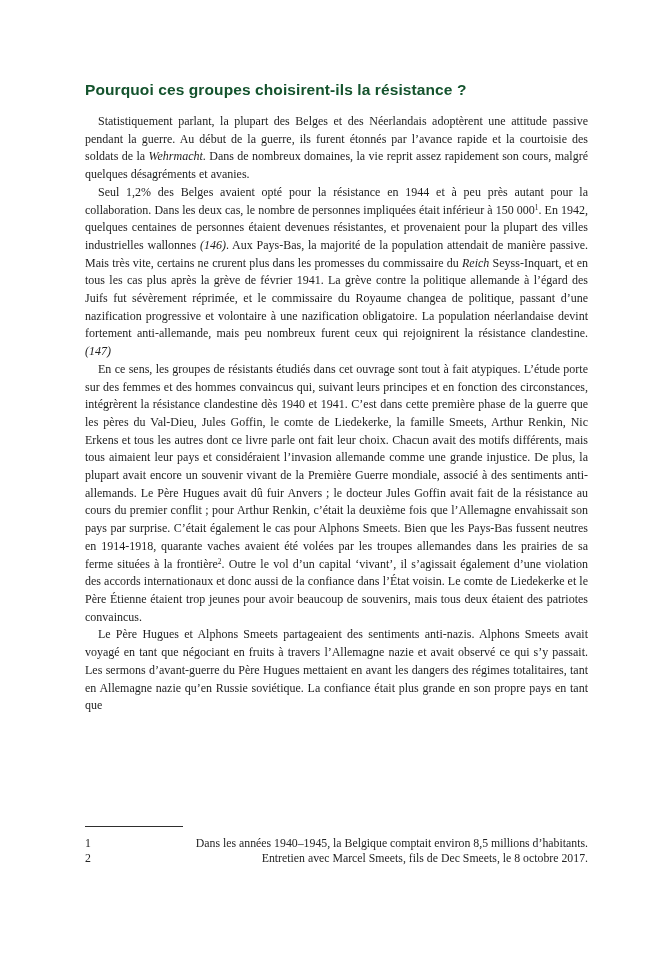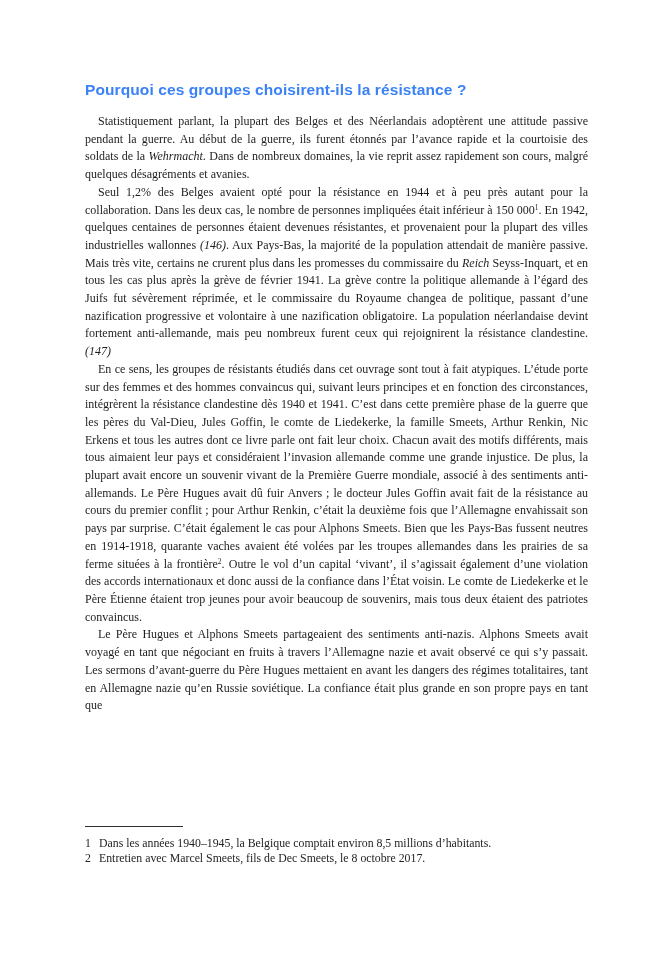--- a/index.html
+++ b/index.html
@@ -19,21 +19,21 @@
   .heading {
     position: absolute;
     left: 85px;
     top: 81px;
     margin: 0;
     width: 503px;
     font-family: "Liberation Sans", sans-serif;
     font-weight: 700;
     font-size: 15.5px;
     letter-spacing: 0.1px;
-    color: #3b82f6;
+    color: #14532d;
     white-space: nowrap;
   }
   .body-text {
     position: absolute;
     left: 85px;
     top: 113px;
     width: 503px;
     font-size: 12px;
     line-height: 17.7px;
     text-align: justify;
@@ -66,20 +66,21 @@
   .fn-item {
     display: flex;
     align-items: baseline;
   }
   .fn-num {
     flex: 0 0 14px;
     text-align: left;
   }
   .fn-text {
     flex: 1 1 auto;
+    text-align: right;
   }
 </style>
 </head>
 <body>
 
 <div class="page">
   <h1 class="heading">Pourquoi ces groupes choisirent-ils la résistance&nbsp;?</h1>
 
   <div class="body-text">
       <p><span>Statistiquement parlant, la plupart des Belges et des Néerlandais adoptèrent une attitude passive pendant la guerre. Au début de la guerre, ils furent étonnés par l’avance rapide et la courtoisie des soldats de la </span><span class="em">Wehrmacht</span><span>. Dans de nombreux domaines, la vie reprit assez rapidement son cours, malgré quelques désagréments et avanies.</span></p>

